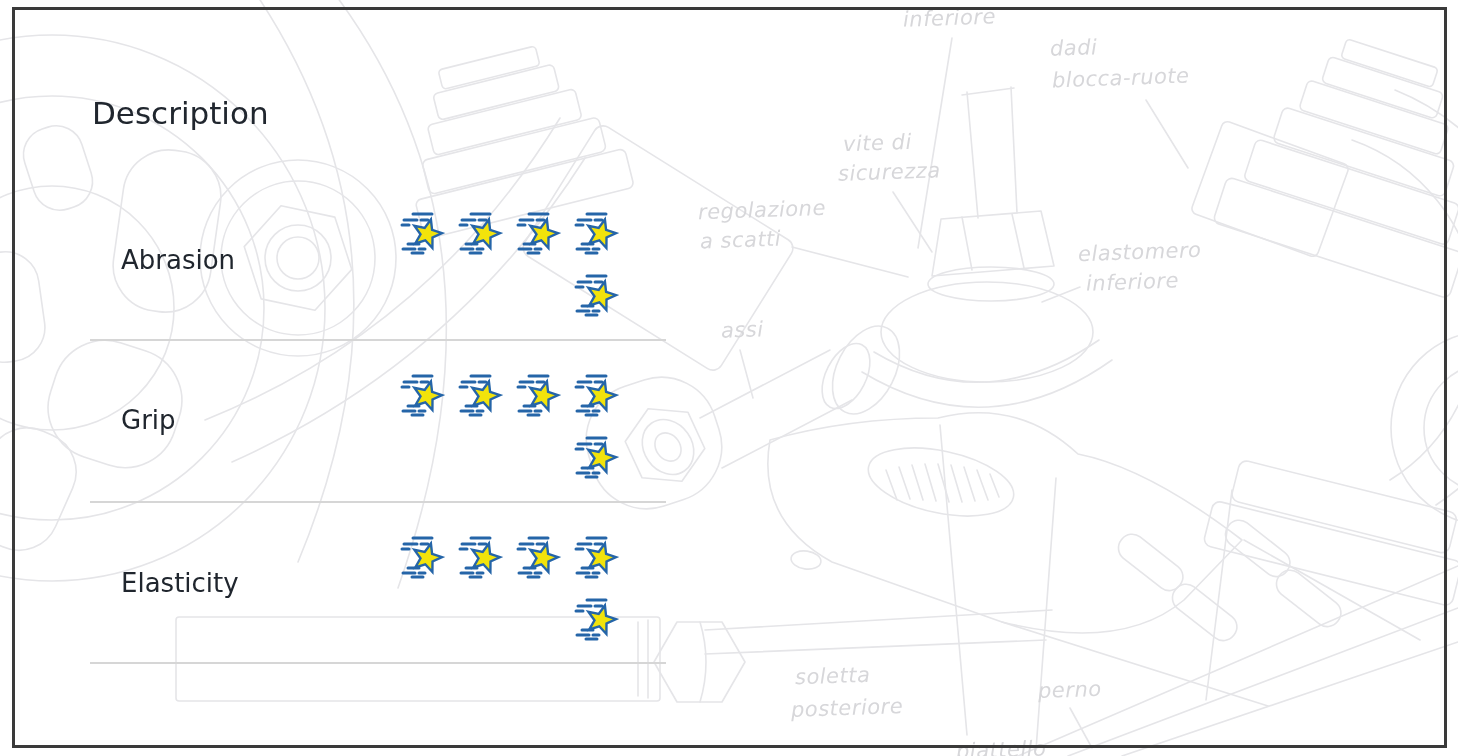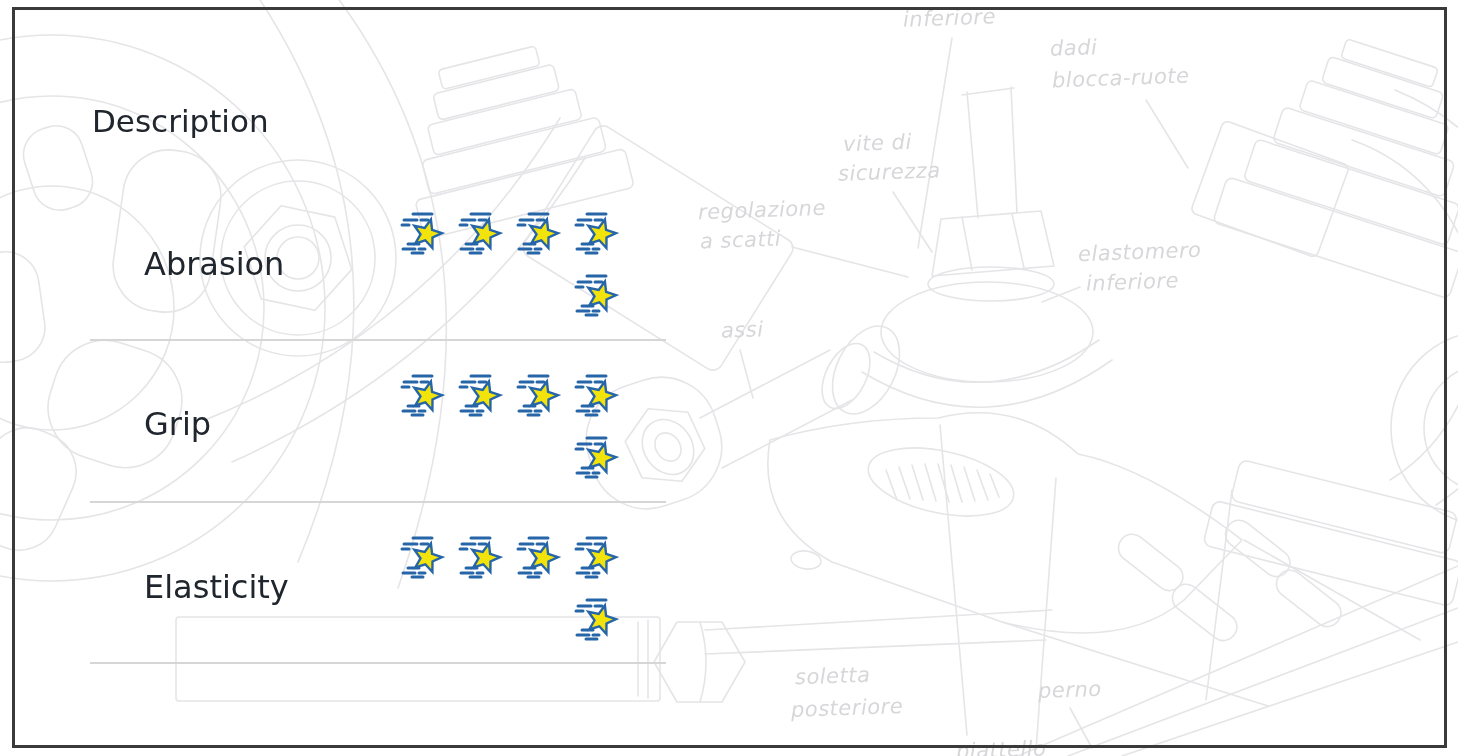--- a/index.html
+++ b/index.html
@@ -11,22 +11,22 @@
   #sketch *{vector-effect:non-scaling-stroke;}
   .sketch-label{position:absolute;font-style:italic;font-size:21px;letter-spacing:.5px;
     color:var(--sketch-label,#d7d7da);white-space:nowrap;transform:rotate(-2deg);}
 
   
   #frame{position:absolute;left:12px;top:7px;right:11px;bottom:8px;
     border:3px solid var(--border,#3a3a3a);pointer-events:none;}
 
   
   .page-title{position:absolute;left:92px;top:95px;font-size:31px;font-weight:500;
-    color:var(--text,#20262e);margin-top:8px;}
-  .rating-label{position:absolute;left:144px;font-size:32px;color:var(--text,#20262e);}
+    color:var(--text,#20262e);}
+  .rating-label{position:absolute;left:121px;font-size:26px;color:var(--text,#20262e);}
   .stars-block{position:absolute;left:390px;width:230px;display:flex;flex-wrap:wrap;
     justify-content:flex-end;column-gap:12px;row-gap:17px;}
   .stars-block svg{width:46px;height:45px;display:block;}
   .divider{position:absolute;left:90px;width:576px;height:2px;
     background:var(--divider,#d6d6d6);}
 </style>
 </head>
 <body>
 
 <div id="stage">

